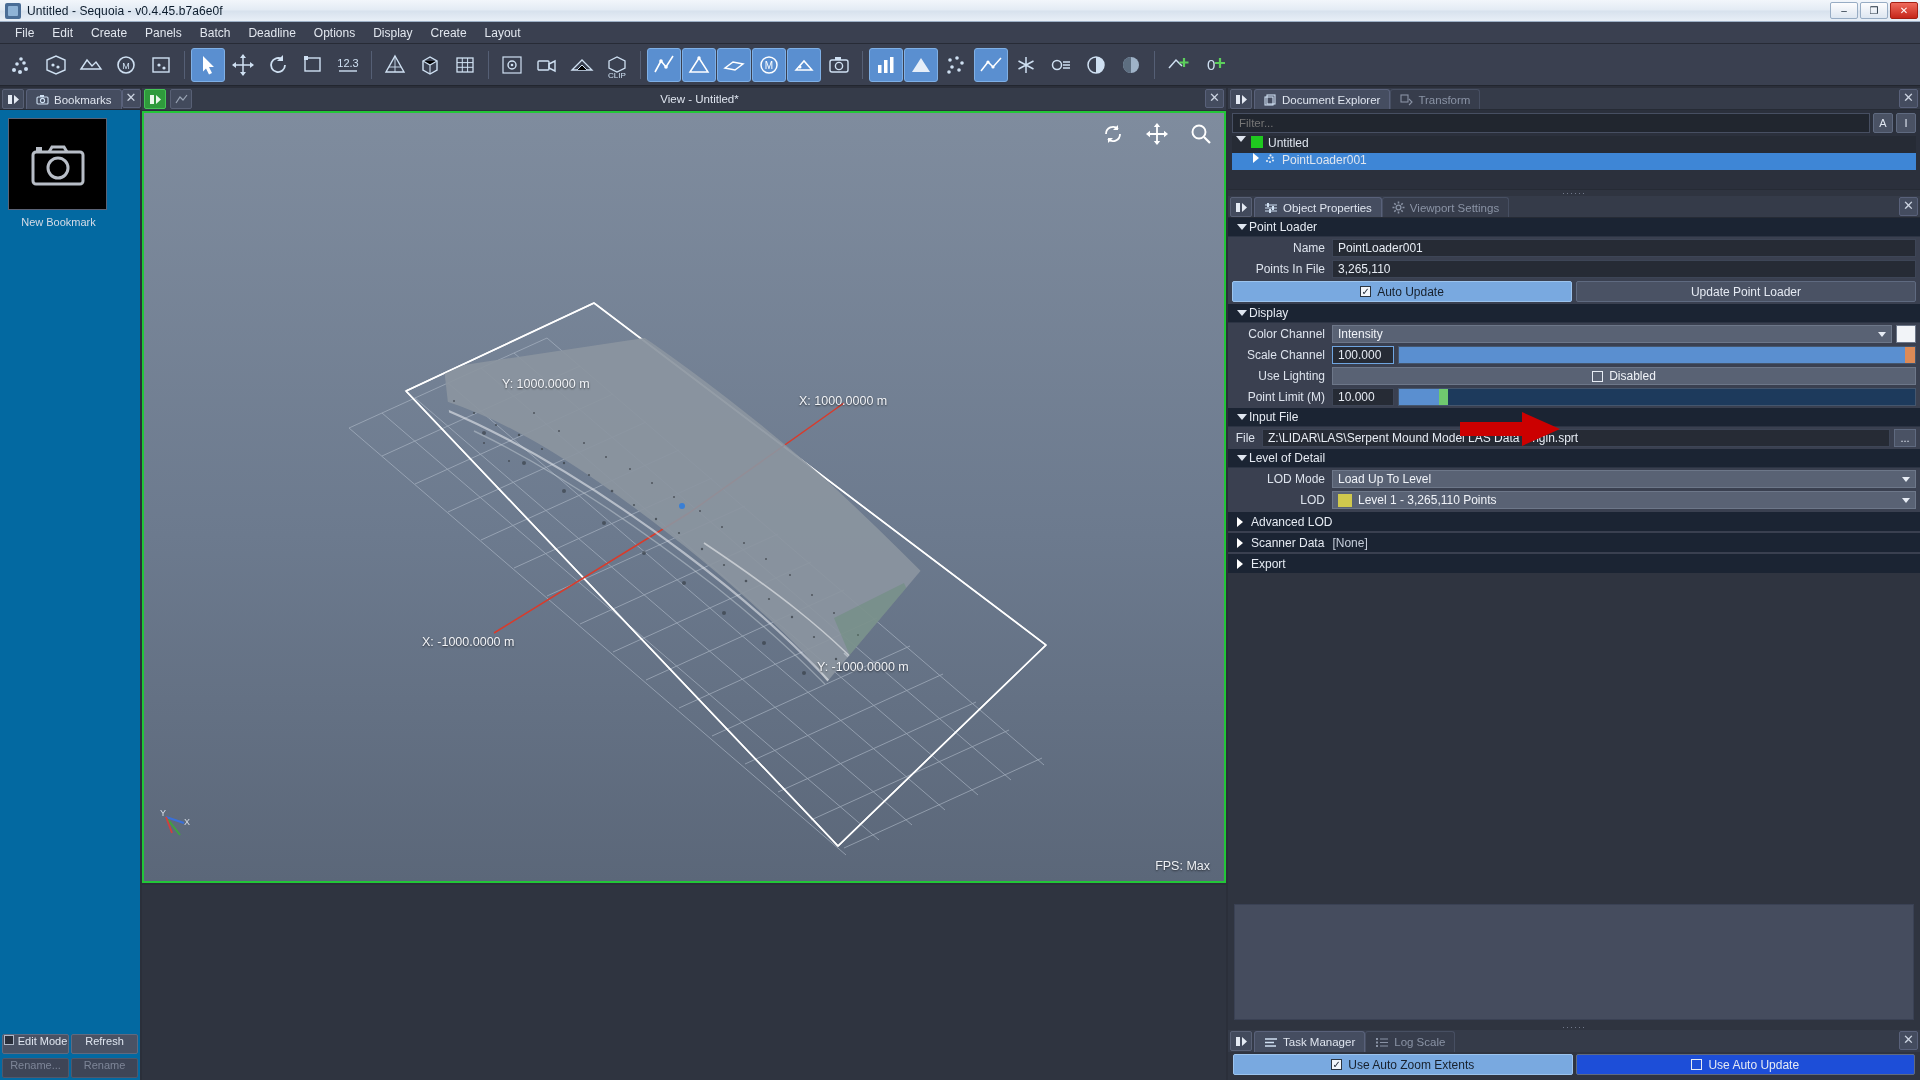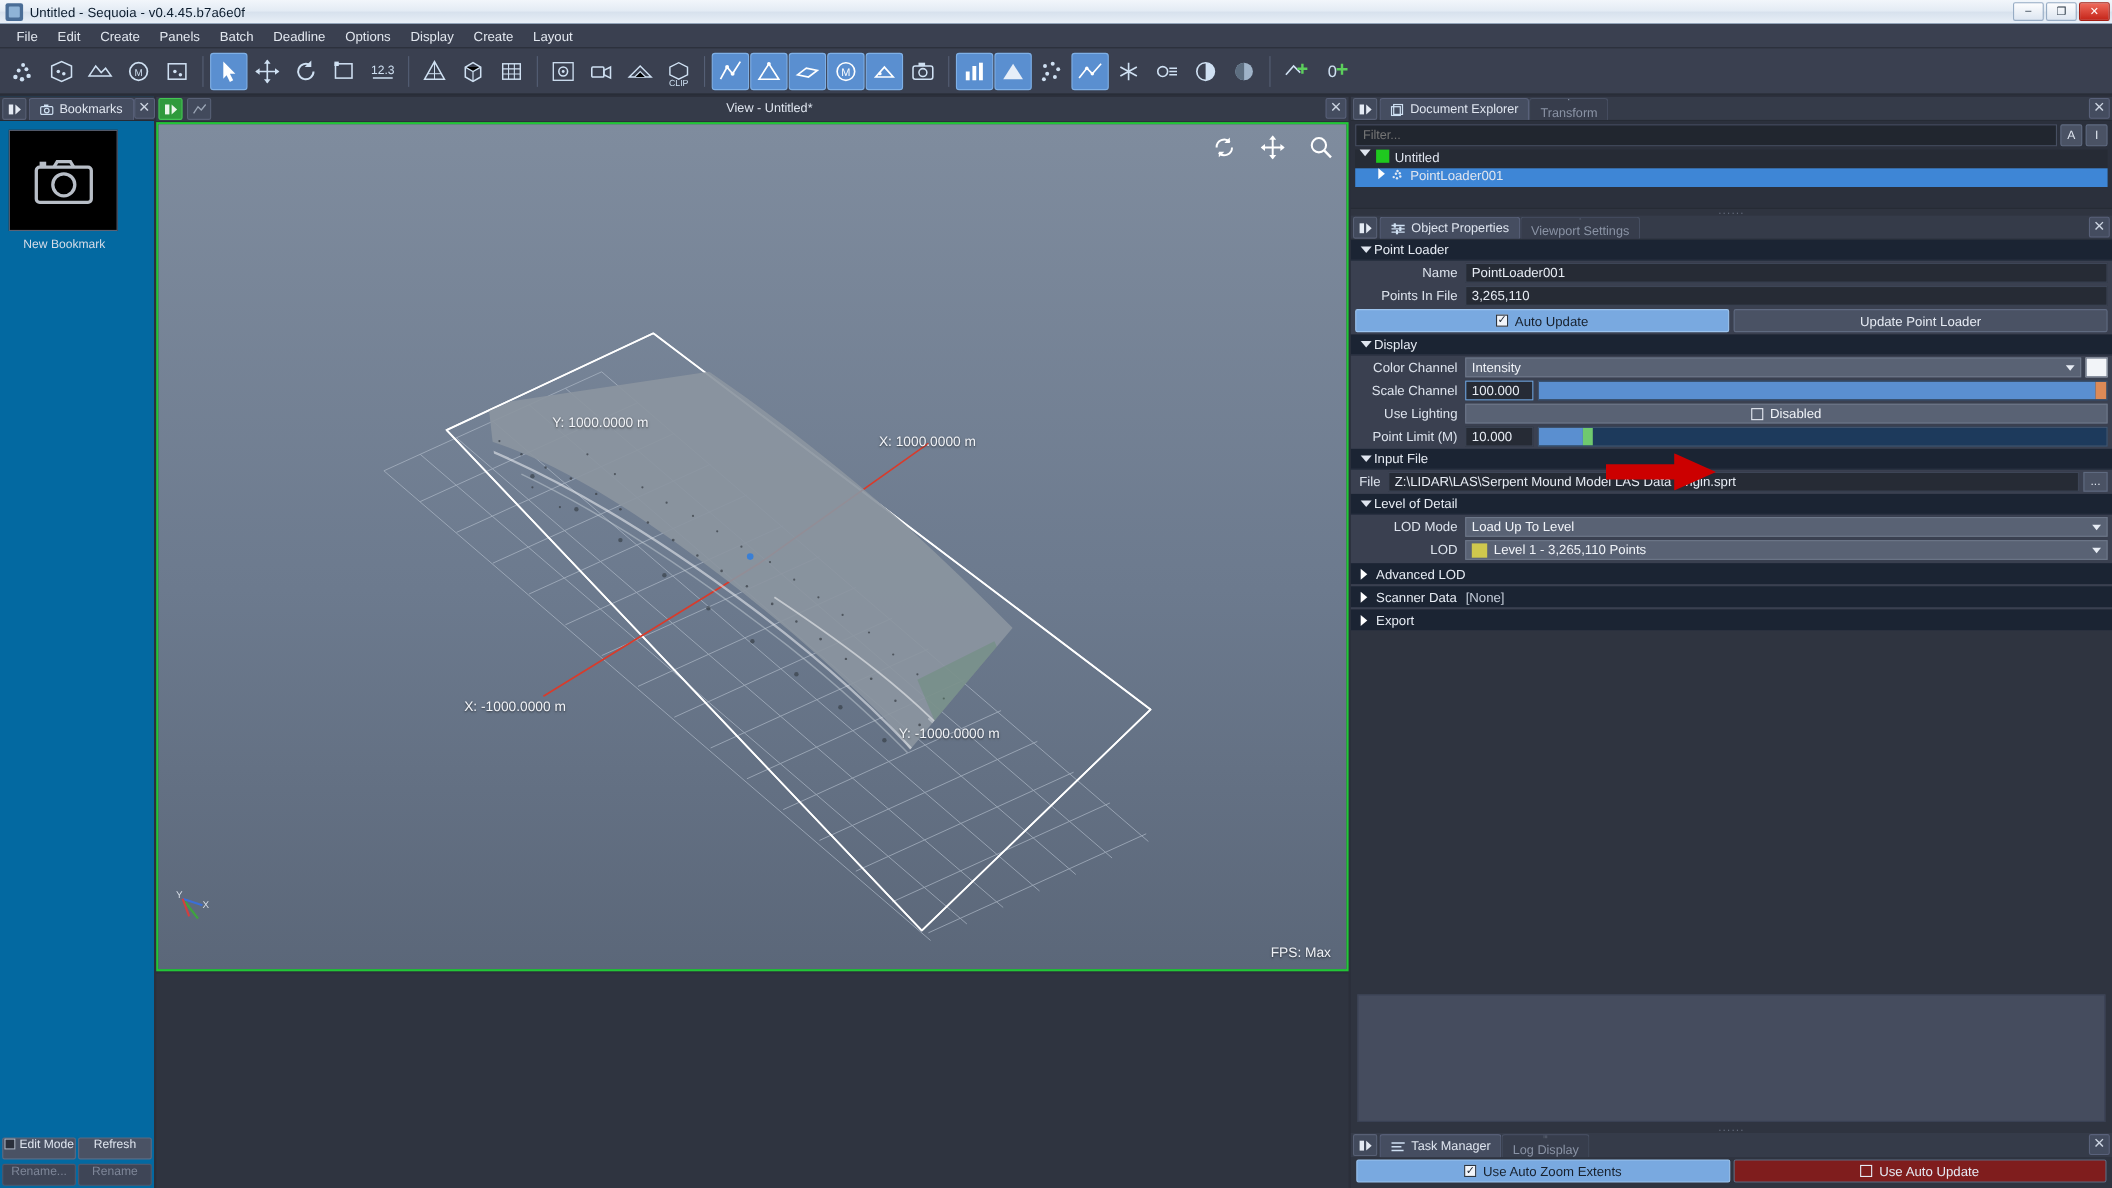--- a/index.html
+++ b/index.html
@@ -77,21 +77,21 @@
     width: 22px; height: 20px; margin: 1px 2px 0 2px; flex: none;
     background: #424a5c; border: 1px solid #586075; border-radius: 2px;
     display: flex; align-items: center; justify-content: center;
   }
   .ptab {
     display: flex; align-items: center; gap: 5px; padding: 0 9px;
     font-size: 11.5px; color: #dfe5ef; background: #454d60;
     border: 1px solid #59617a; border-bottom: none;
     border-radius: 3px 3px 0 0; margin-top: 1px;
   }
-  .ptab.inactive { background: #373d4c; color: #8a93a5; border-color: #474f62; flex-direction: column; }
+  .ptab.inactive { background: #373d4c; color: #8a93a5; border-color: #474f62; }
   .xbtn {
     width: 19px; height: 19px; margin: 1px 2px 0 auto; flex: none;
     background: #444c5f; border: 1px solid #59617a; border-radius: 2px;
     color: #cdd5e2; font-size: 13px; line-height: 16px; text-align: center;
   }
   .bookmark-area { padding: 8px; }
   .bookmark-thumb {
     width: 99px; height: 92px; background: #000; border: 1px solid #5a6275;
     display: flex; align-items: center; justify-content: center;
   }
@@ -251,21 +251,21 @@
   
   .taskdock { position: absolute; left: 0; bottom: 0; width: 692px; }
   .task-empty { height: 116px; background: #454c5e; border: 1px solid #3a4154; margin: 0 6px 4px 6px; }
   .td-tabbar { height: 22px; display: flex; align-items: stretch; background: #353b49; }
   .td-row { display: flex; gap: 3px; padding: 2px 5px 5px 5px; }
   .td-btn {
     flex: 1; height: 21px; border-radius: 2px; font-size: 12px;
     display: flex; align-items: center; justify-content: center; gap: 6px;
   }
   .td-btn.on { background: #79a9e0; border: 1px solid #9cc4ee; color: #17202c; }
-  .td-btn.off { background: #7f1d1d; border: 1px solid #5f6a80; color: #e5eaf3; }
+  .td-btn.off { background: #1d4ed8; border: 1px solid #5f6a80; color: #e5eaf3; }
 
   .red-arrow { position: absolute; z-index: 30; pointer-events: none; }
 </style>
 </head>
 <body>
 
 <div id="app">
 
   <div class="titlebar">
     <div class="tb-icon"></div>
@@ -1005,21 +1005,21 @@
           <svg width="14" height="11" viewBox="0 0 14 11">
               <g fill="#8a93a5">
                 <rect x="1" y="1" width="2" height="2"></rect>
                 <rect x="1" y="4.5" width="2" height="2"></rect>
                 <rect x="1" y="8" width="2" height="2"></rect>
               </g>
               <g stroke="#8a93a5" stroke-width="1.2">
                 <path d="M5 2h8M5 5.5h8M5 9h8"></path>
               </g>
             </svg>
-          <span>Log Display</span>
+          <span>Log Scale</span>
         </div>
         <div class="xbtn">✕</div>
       </div>
       <div class="td-row">
         <div class="td-btn on">
           <span class="chk-w">✓</span>
           <span>Use Auto Zoom Extents</span>
         </div>
         <div class="td-btn off">
           <span class="chk-d"></span>

